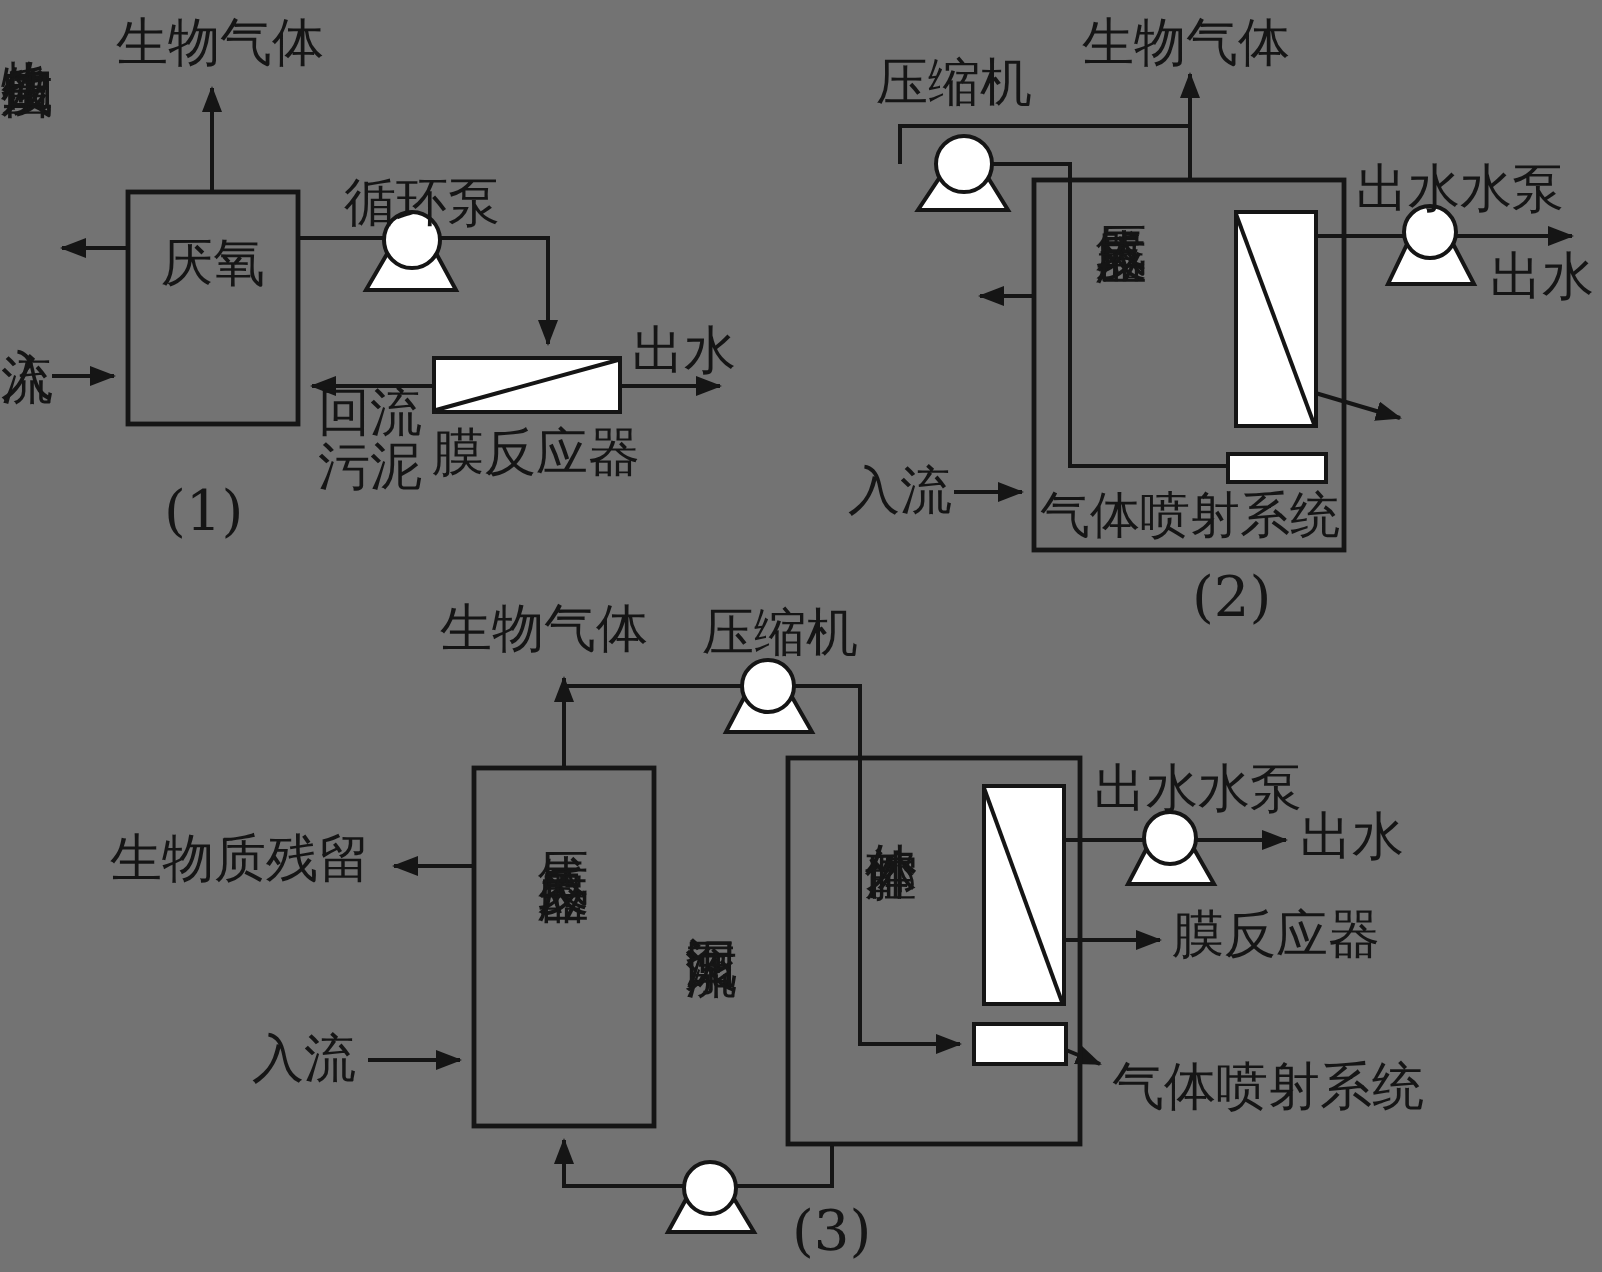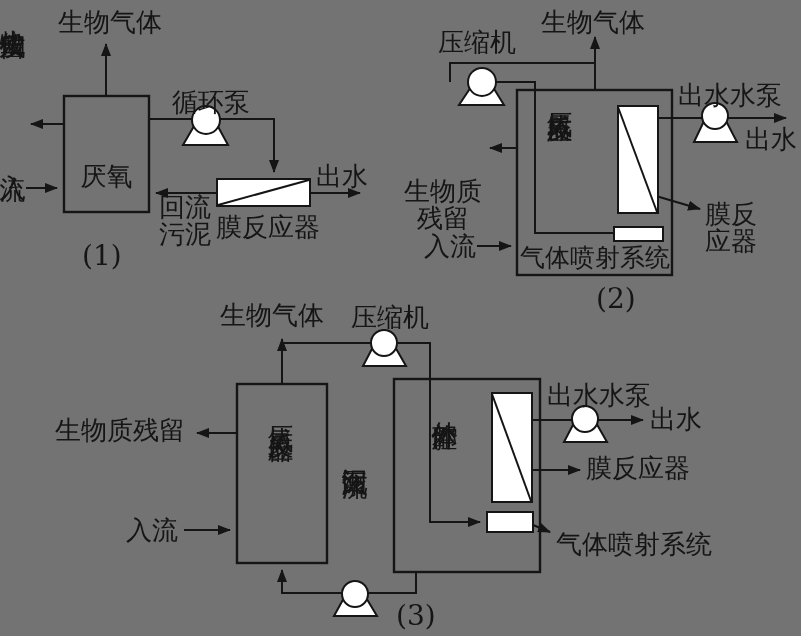--- a/index.html
+++ b/index.html
@@ -6,21 +6,21 @@
   #figure{
     position:relative;width:801px;height:636px;background:#737373;
     font-family:"DejaVu Serif","Liberation Serif",serif;color:#151515;overflow:hidden;padding-left:12px;
   }
   .lbl{position:absolute;font-size:26px;line-height:27px;white-space:nowrap;color:#151515;}
   .lbl.small{font-size:25px;}
   .vlbl{
     position:absolute;font-size:26px;line-height:1;white-space:nowrap;color:#151515;
     writing-mode:vertical-rl;text-orientation:upright;letter-spacing:1px;
   }
-  .center{text-align:center;margin-top:44px;}
+  .center{text-align:center;}
   .caption{position:absolute;font-size:28px;color:#151515;}
   svg{position:absolute;left:0;top:0;}
   .pipe{stroke:#151515;stroke-width:2;fill:none;}
   .box{stroke:#151515;stroke-width:2.4;fill:none;}
   .thinbox{stroke:#151515;stroke-width:2;fill:#ffffff;}
   .pumpshape{stroke:#151515;stroke-width:2;fill:#ffffff;}
 </style>
 </head>
 <body>
 
@@ -119,30 +119,22 @@
   </div>
   <div class="lbl" style="left:216px;top:214px;">膜反应器</div>
   <div class="lbl" style="left:316px;top:163px;">出水</div>
   <div class="caption" style="left:82px;top:239px;">(1)</div>
 
   <div class="lbl" style="left:438px;top:29px;">压缩机</div>
   <div class="lbl" style="left:541px;top:9px;">生物气体</div>
   <div class="vlbl" style="left:547px;top:92px;">厌氧反应器</div>
   <div class="lbl" style="left:678px;top:82px;">出水水泵</div>
   <div class="lbl" style="left:745px;top:126px;">出水</div>
-  <div class="lbl center" style="left:403px;top:134px;width:80px;">
-    <div>生物质</div>
-    <div>残留</div>
-  </div>
   <div class="lbl" style="left:424px;top:233px;">入流</div>
   <div class="lbl small" style="left:520px;top:244px;">气体喷射系统</div>
-  <div class="lbl" style="left:705px;top:201px;">
-    <div>膜反</div>
-    <div>应器</div>
-  </div>
   <div class="caption" style="left:596px;top:282px;">(2)</div>
 
   <div class="lbl" style="left:220px;top:302px;">生物气体</div>
   <div class="lbl" style="left:351px;top:304px;">压缩机</div>
   <div class="lbl" style="left:55px;top:417px;">生物质残留</div>
   <div class="lbl" style="left:126px;top:517px;">入流</div>
   <div class="vlbl" style="left:268px;top:405px;letter-spacing:3px;">厌氧反应器</div>
   <div class="vlbl" style="left:342px;top:448px;">污泥回流泵</div>
   <div class="vlbl" style="left:432px;top:401px;">外部腔体</div>
   <div class="lbl" style="left:547px;top:382px;">出水水泵</div>

